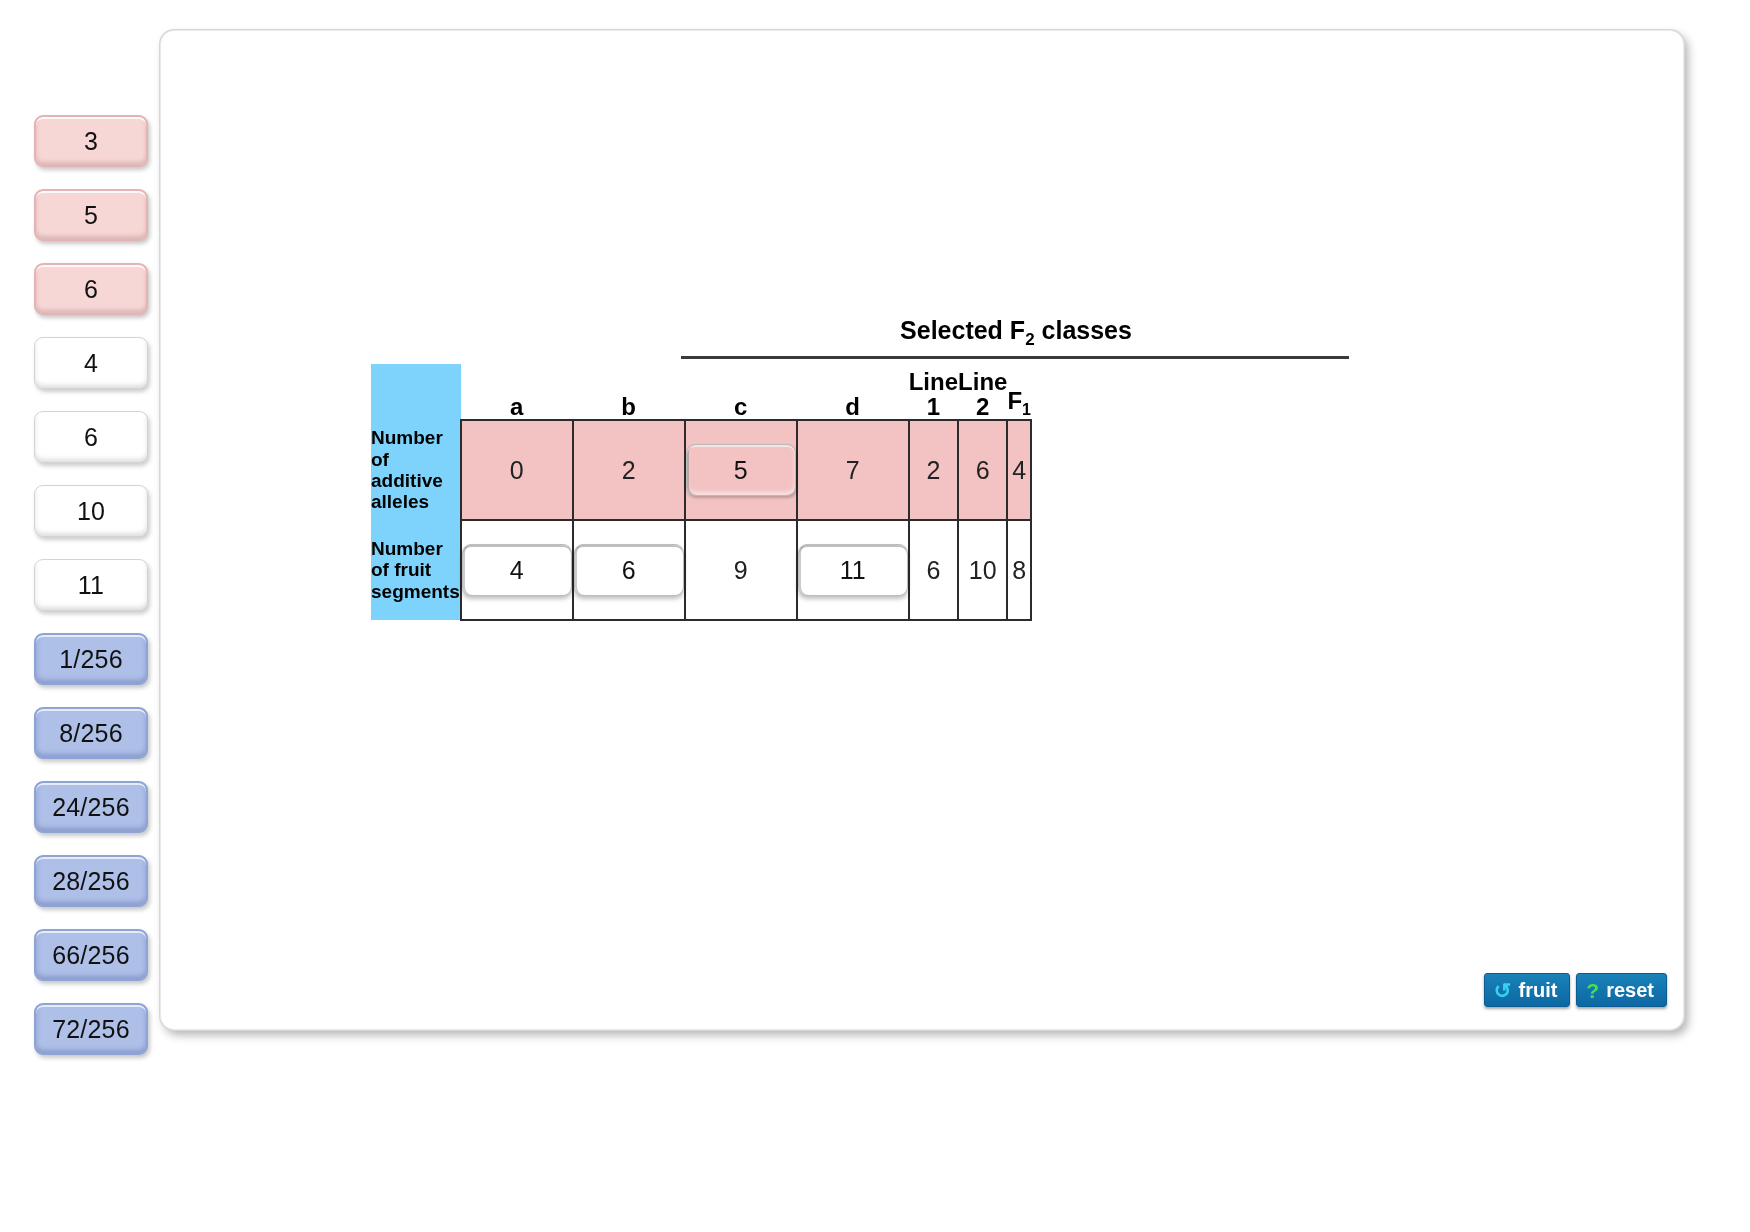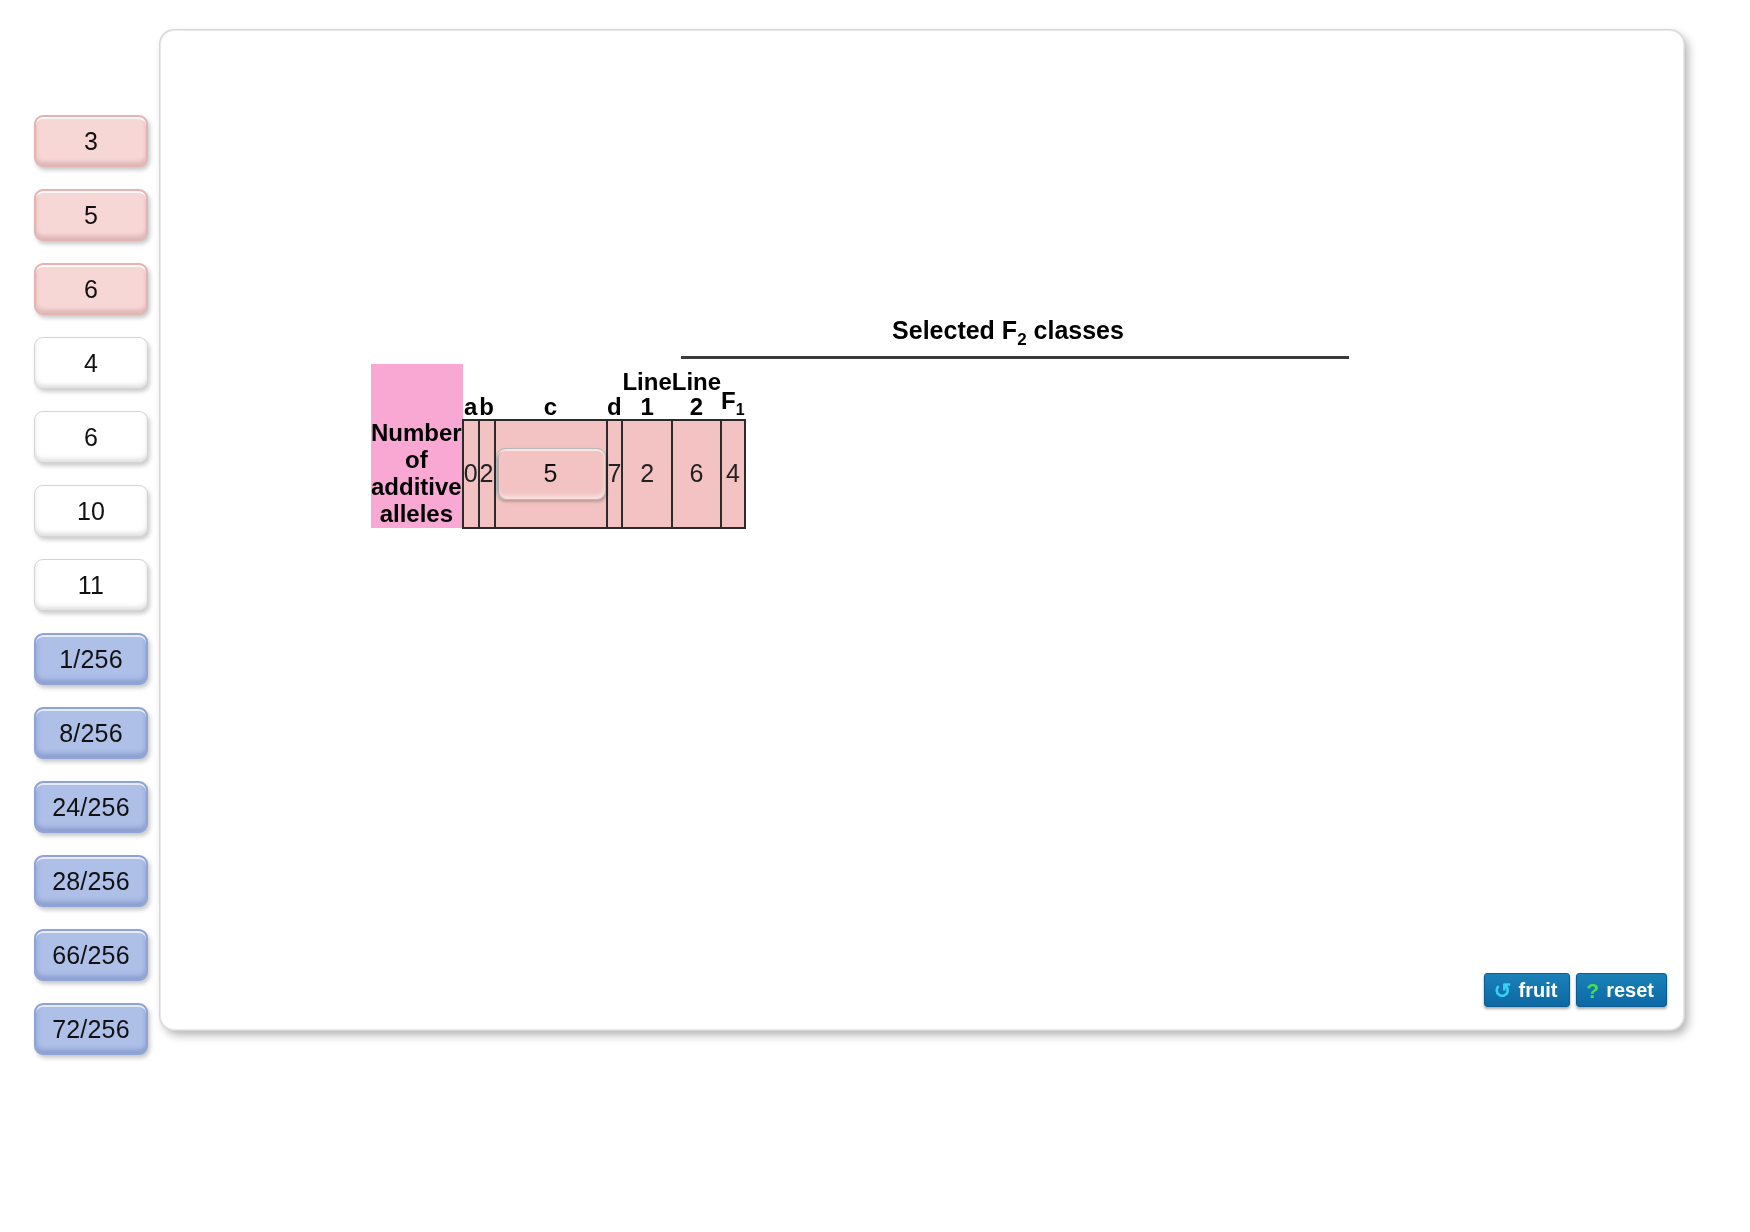--- a/index.html
+++ b/index.html
@@ -74,21 +74,21 @@
                 4px 5px 10px rgba(0,0,0,.30);
   }
 
   
   #tablewrap {
     position: absolute;
     left: 210px; top: 285px;
   }
   .grouphdr {
     position: absolute;
-    left: 302px; top: 0px;
+    left: 310px; top: 0px;
     width: 670px;
     text-align: center;
     font-weight: bold;
     font-size: 25px;
     color: #000;
     white-space: nowrap;
   }
   .grouphdr sub { font-size: 17px; }
   .grouprule {
     position: absolute;
@@ -100,28 +100,28 @@
 
   table.grid {
     position: absolute;
     left: 0; top: 48px;
     border-collapse: collapse;
   }
   table.grid th, table.grid td { padding: 0; margin: 0; }
 
   th.rowlabel, td.rowlabel {
     width: 310px;
-    text-align: center;
+    text-align: left;
     font-weight: bold;
-    font-size: 24px;
+    font-size: 19px;
     color: #000;
     line-height: 1.12;
     padding-right: 12px;
     vertical-align: middle;
-    background: #f9a8d4;
+    background: #7dd3fc;
   }
   th.colhdr {
     height: 56px;
     font-weight: bold;
     font-size: 24px;
     color: #000;
     vertical-align: bottom;
     padding-bottom: 4px;
     line-height: 1.05;
     background: #fff;
@@ -284,20 +284,36 @@
               <td class="cell pinkrow"><span>0</span></td>
               <td class="cell pinkrow"><span>2</span></td>
               <td class="cell pinkrow"><div class="slot pink">
                   <span>5</span>
                 </div></td>
               <td class="cell pinkrow"><span>7</span></td>
               <td class="cell pinkrow narrow"><span>2</span></td>
               <td class="cell pinkrow narrow"><span>6</span></td>
               <td class="cell pinkrow narrow"><span>4</span></td>
             </tr>
+            <tr>
+              <td class="rowlabel">Number of fruit segments</td>
+              <td class="cell whiterow"><div class="slot white">
+                  <span>4</span>
+                </div></td>
+              <td class="cell whiterow"><div class="slot white">
+                  <span>6</span>
+                </div></td>
+              <td class="cell whiterow"><span>9</span></td>
+              <td class="cell whiterow"><div class="slot white">
+                  <span>11</span>
+                </div></td>
+              <td class="cell whiterow narrow"><span>6</span></td>
+              <td class="cell whiterow narrow"><span>10</span></td>
+              <td class="cell whiterow narrow"><span>8</span></td>
+            </tr>
           </tbody>
       </table>
 
     </div>
 
     <div id="footer">
       <div class="btn">
         <span class="ico reset">↺</span>
         <span>fruit</span>
       </div>

